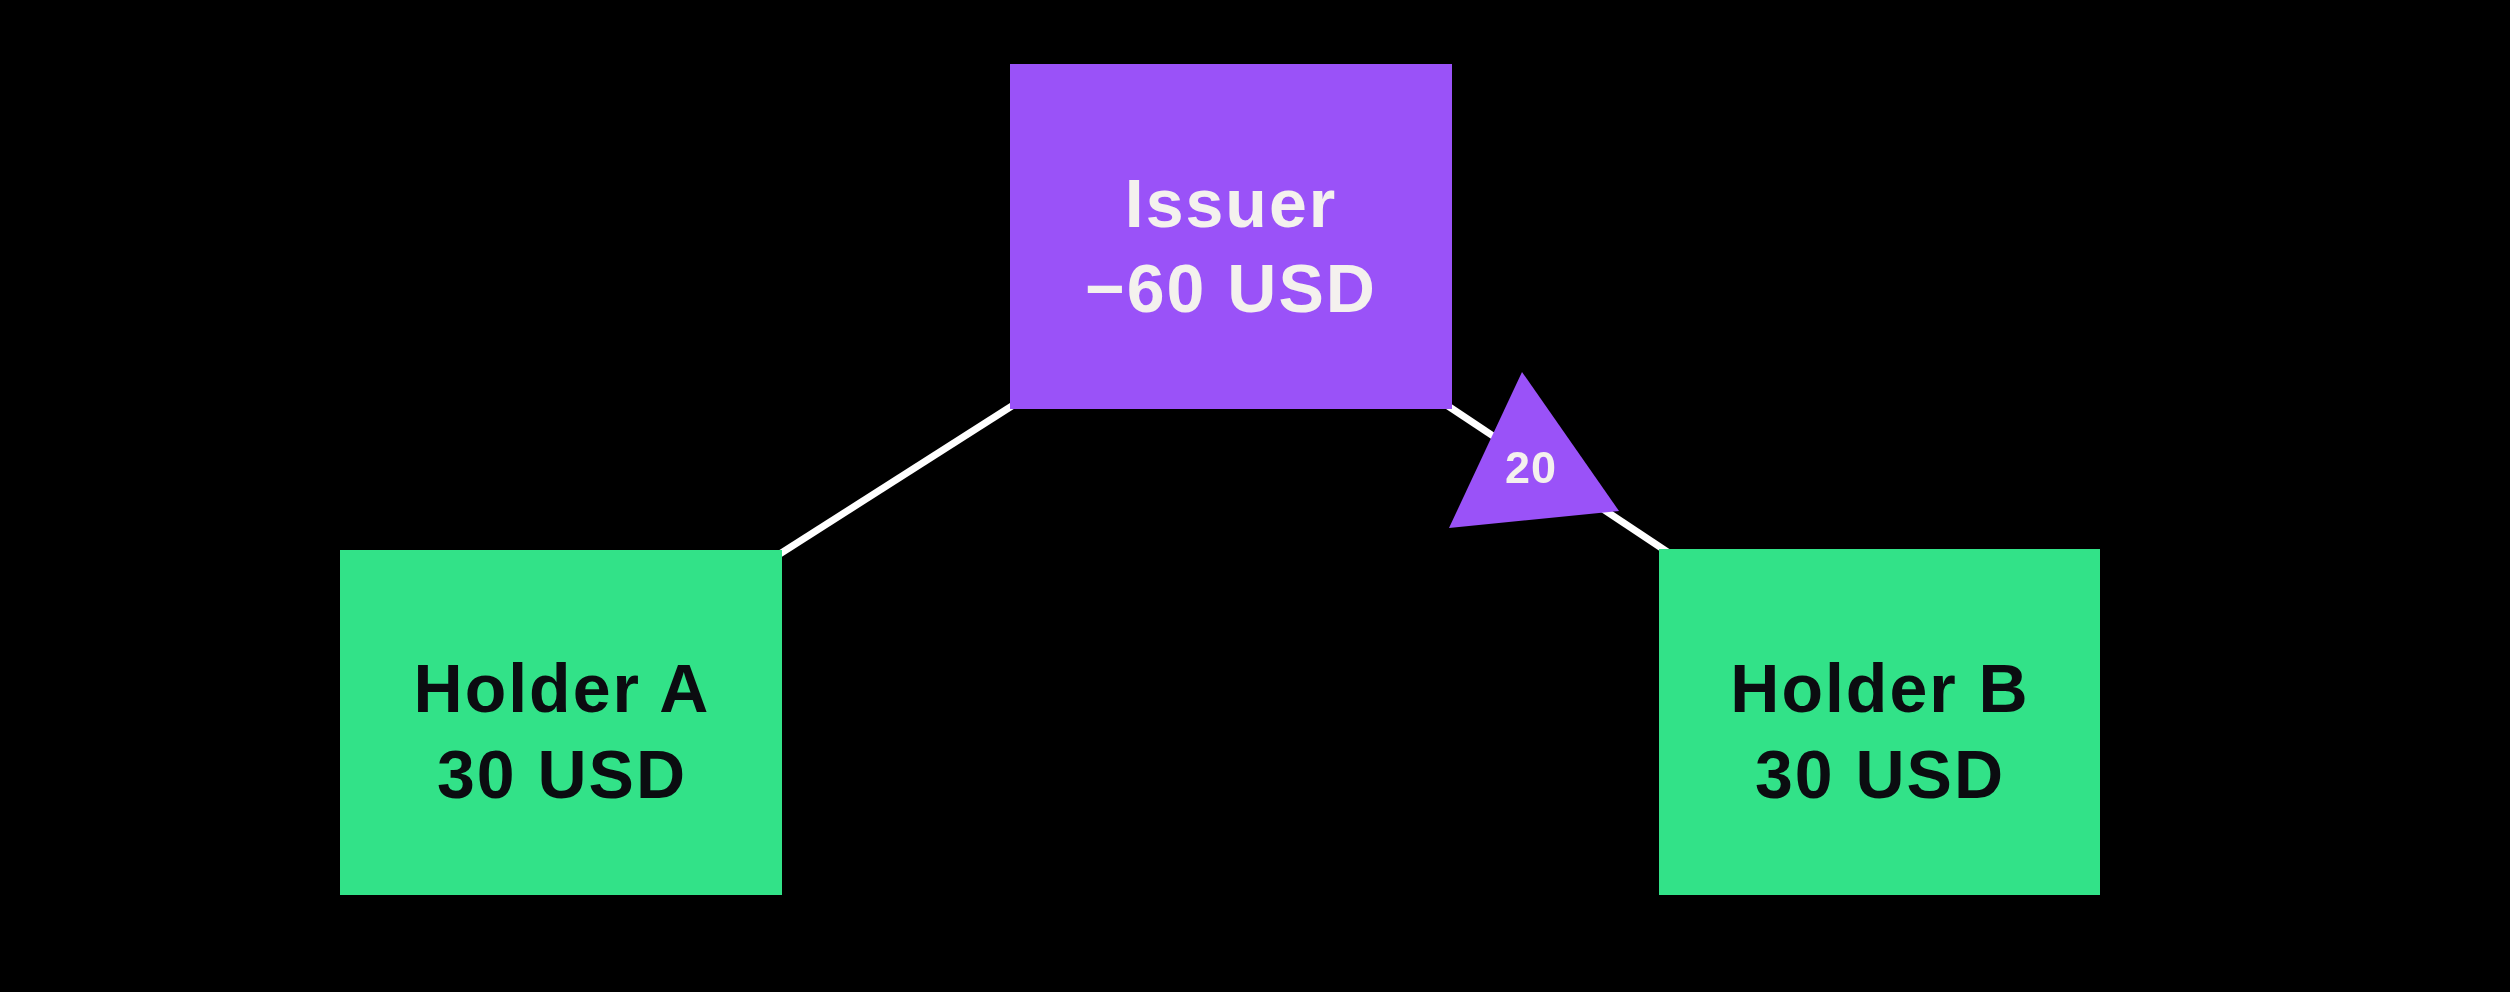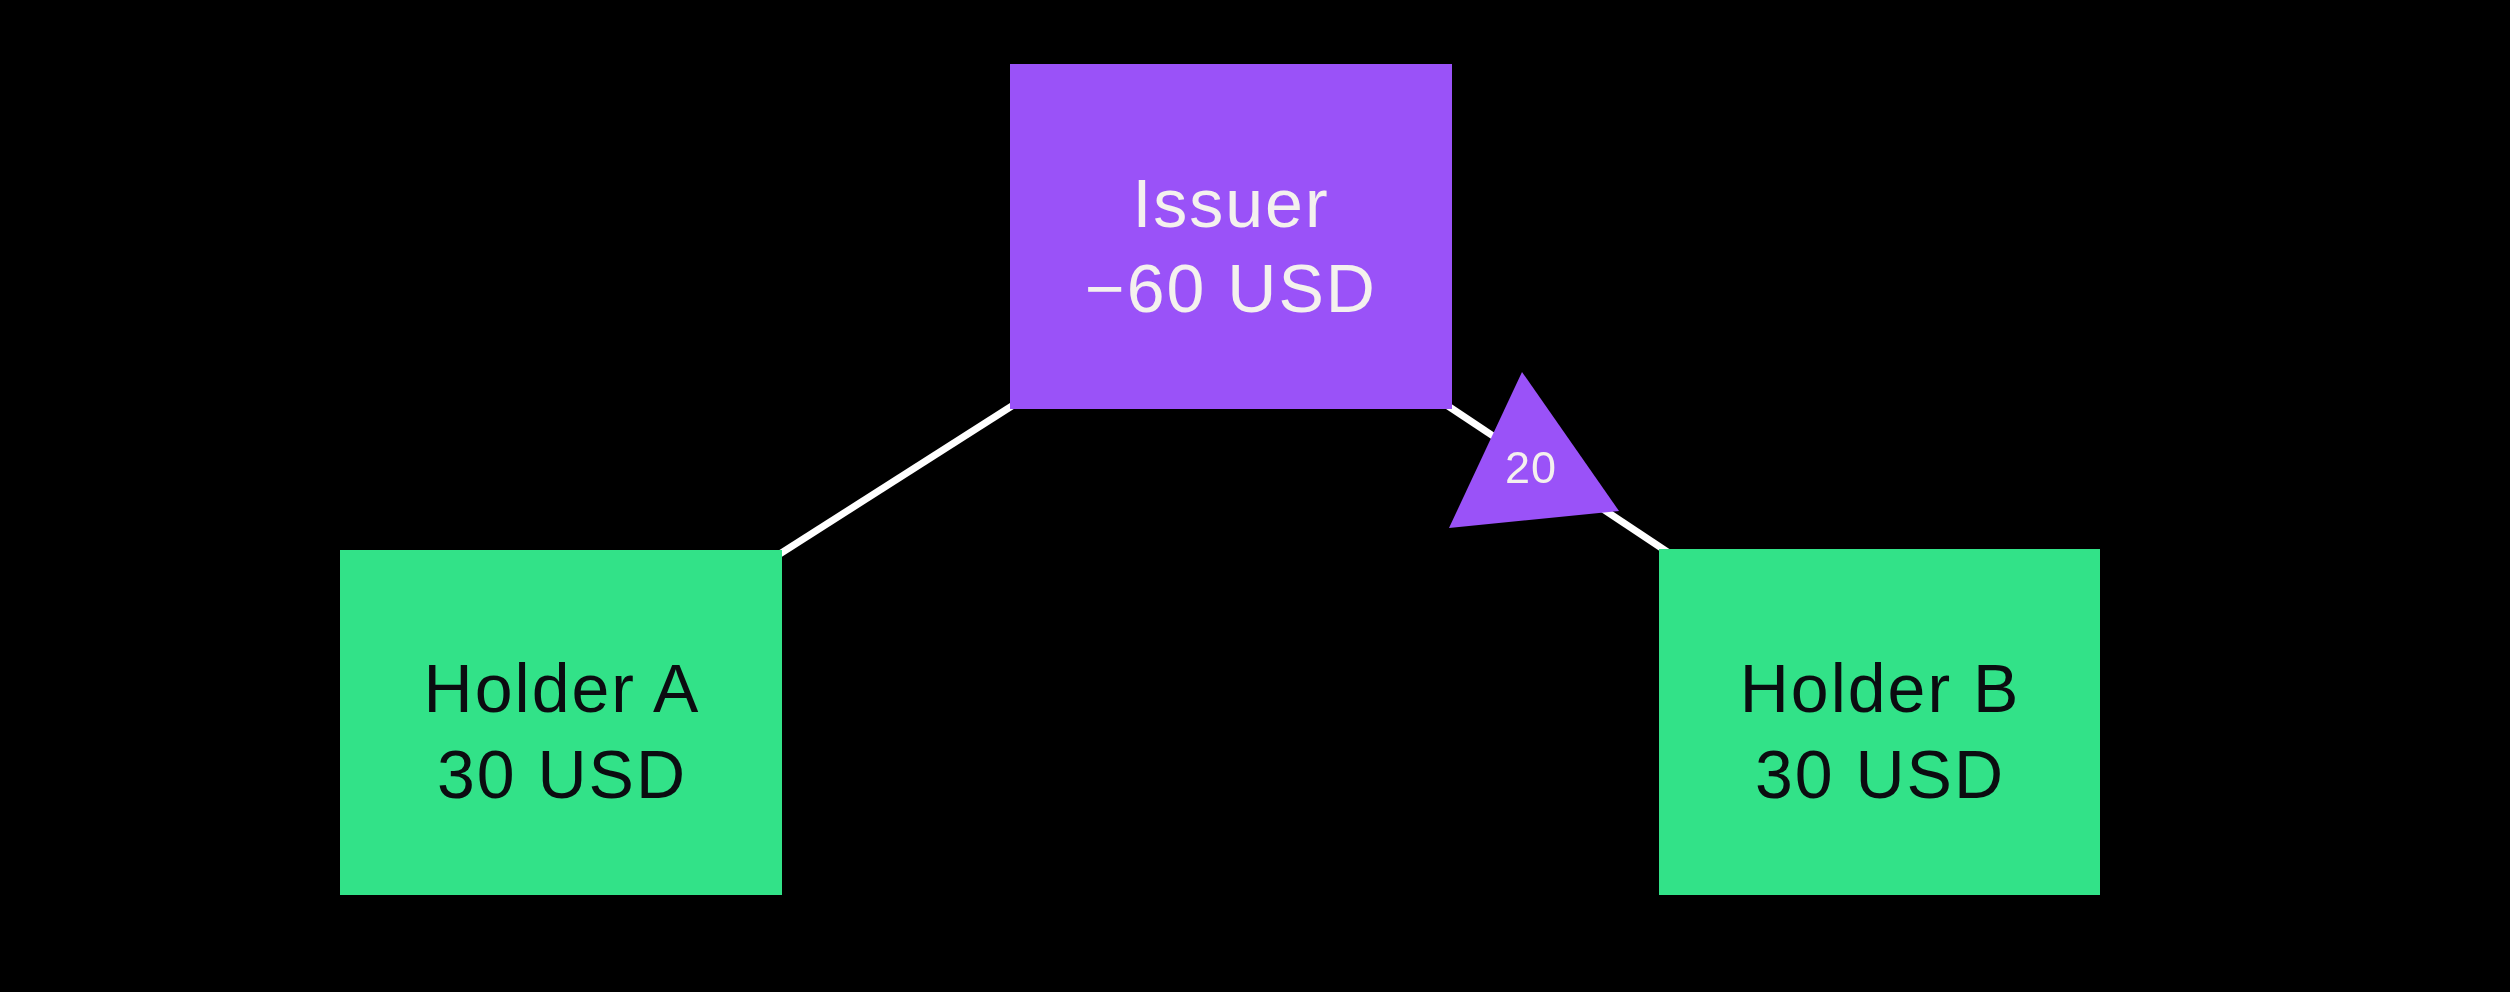--- a/index.html
+++ b/index.html
@@ -6,20 +6,21 @@
     margin: 0;
     padding: 0;
     background: #000000;
   }
   .page {
     position: relative;
     width: 2212px;
     height: 992px;
     overflow: hidden;
     background: #fef9c3;
+    font-weight: bold;
   }
   svg {
     display: block;
   }
   svg text {
     font-family: "Liberation Sans", sans-serif;
     text-anchor: middle;
     dominant-baseline: central;
   }
   .node-label {

